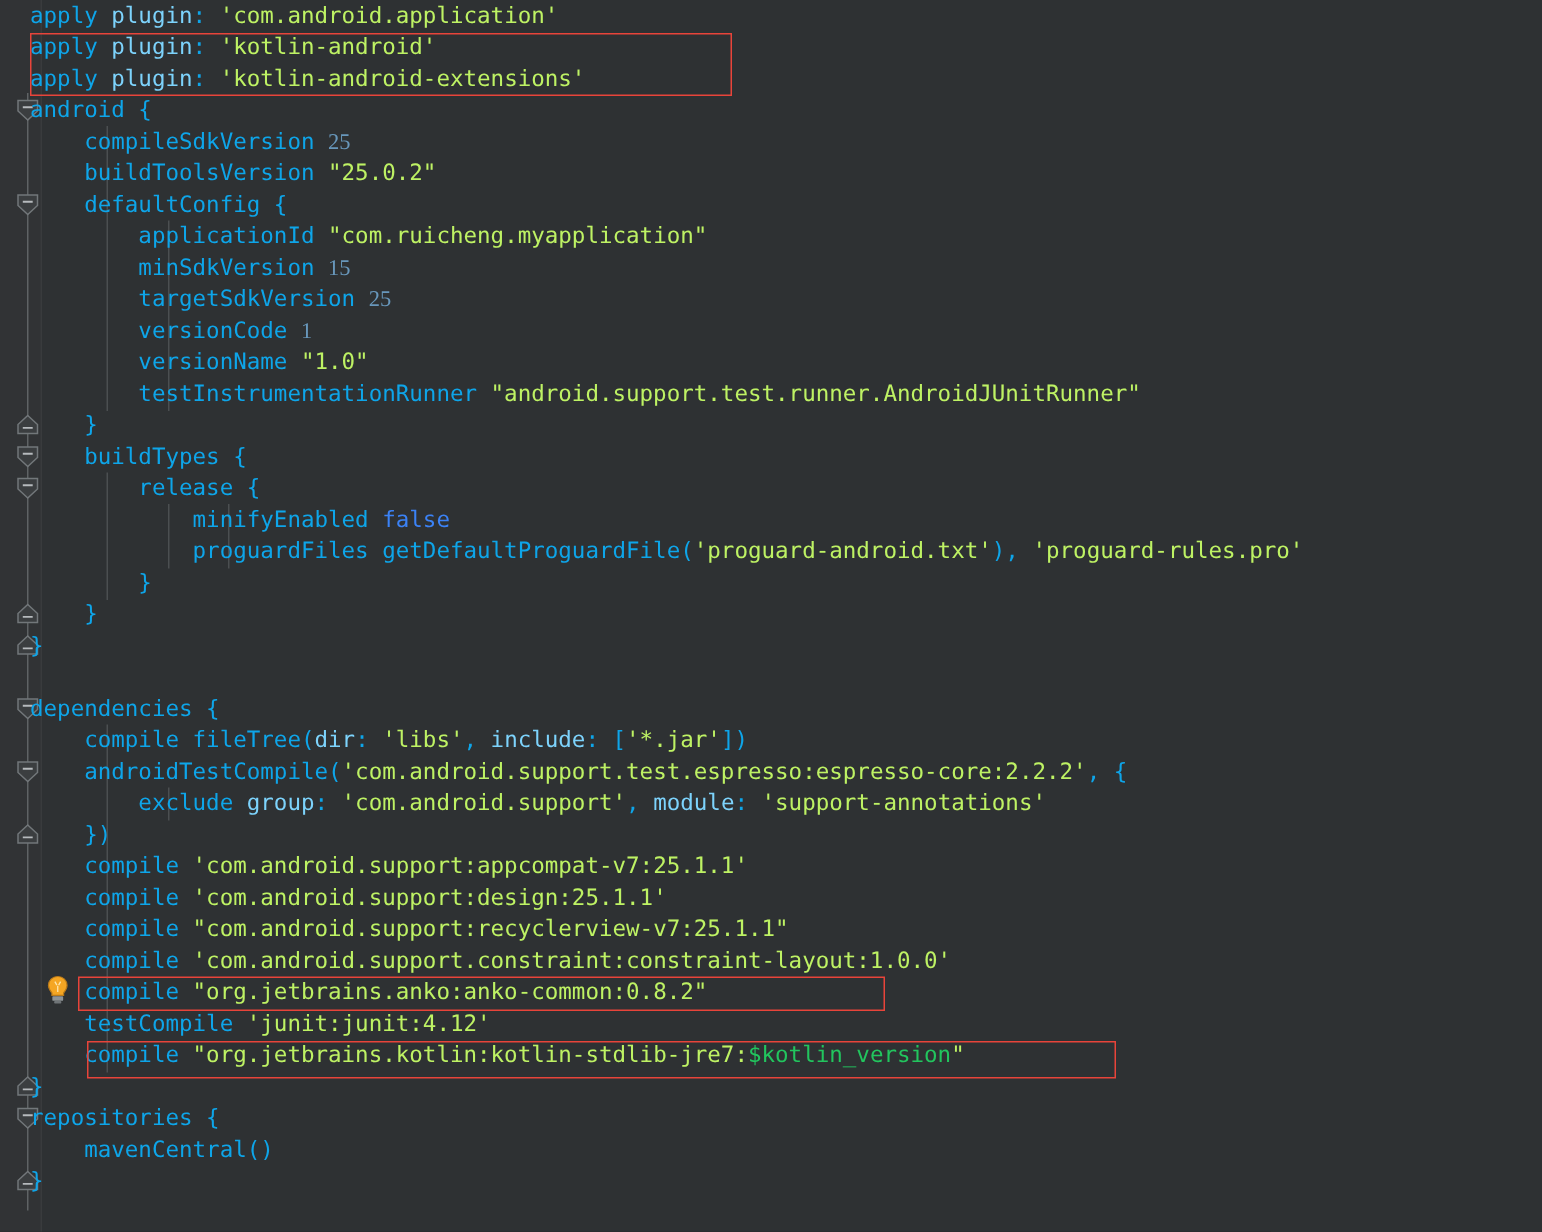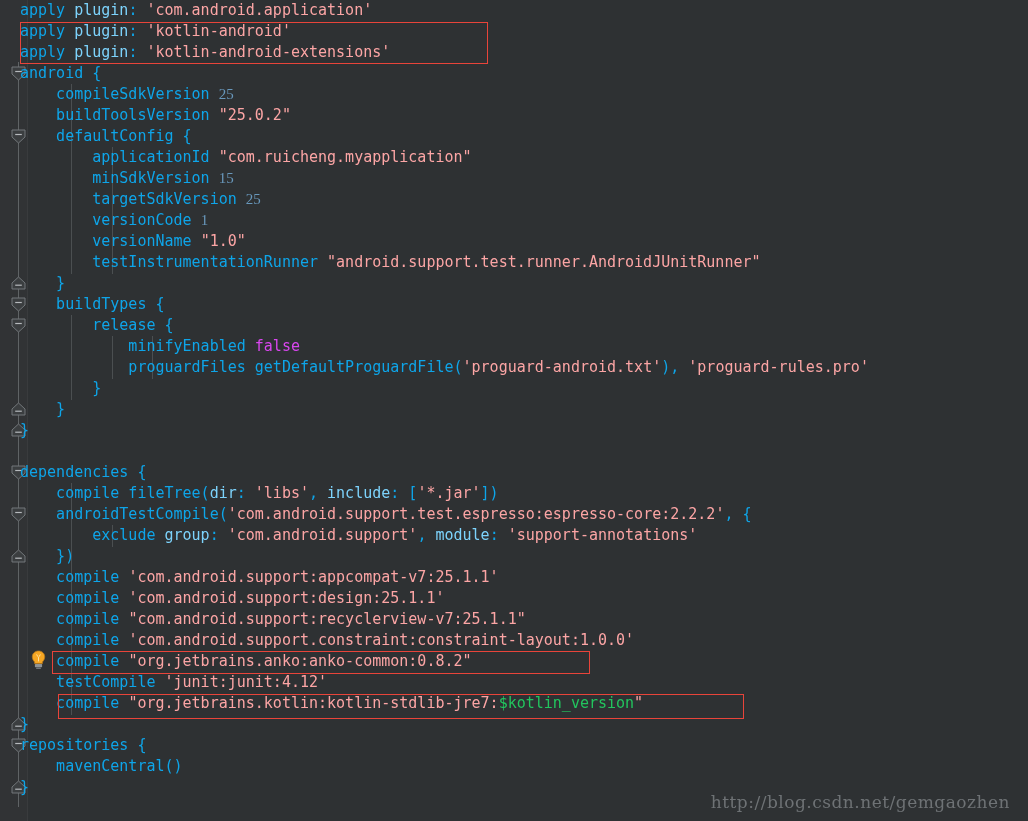--- a/index.html
+++ b/index.html
@@ -56,23 +56,23 @@
   .line {
     position: absolute;
     left: 20px;
     height: 20.9px;
     white-space: pre;
     letter-spacing: 0px;
   }
 
   
   .tk-plain  { color: #0ea5e9; }
-  .tk-str    { color: #fca5a5; margin-top: 33px; }
+  .tk-str    { color: #bef264; margin-top: 33px; }
   .tk-num    { color: #6897bb; font-family: Liberation Serif, serif; }
-  .tk-kw     { color: #d946ef; }
+  .tk-kw     { color: #3b82f6; }
   .tk-var    { color: #22c55e; }
 
   
   .tk-olive  { color: #7dd3fc; }
 
   
   .indent-guide {
     position: absolute;
     width: 1px;
     background: #4b4f51;
@@ -226,15 +226,14 @@
       <rect x="6.1" y="17.4" width="4.8" height="1.6" rx="0.6" fill="#6f7477"></rect>
     </svg>
   </div>
 
   <div id="annotations">
       <div class="redbox" style="left: 20px; top: 22px; width: 468px; height: 42px;"></div>
       <div class="redbox" style="left: 52px; top: 651px; width: 538px; height: 23px;"></div>
       <div class="redbox" style="left: 58px; top: 694px; width: 686px; height: 25px;"></div>
     </div>
 
-  <div id="watermark">http://blog.csdn.net/gemgaozhen</div>
 
 </div>
 
 </body></html>

